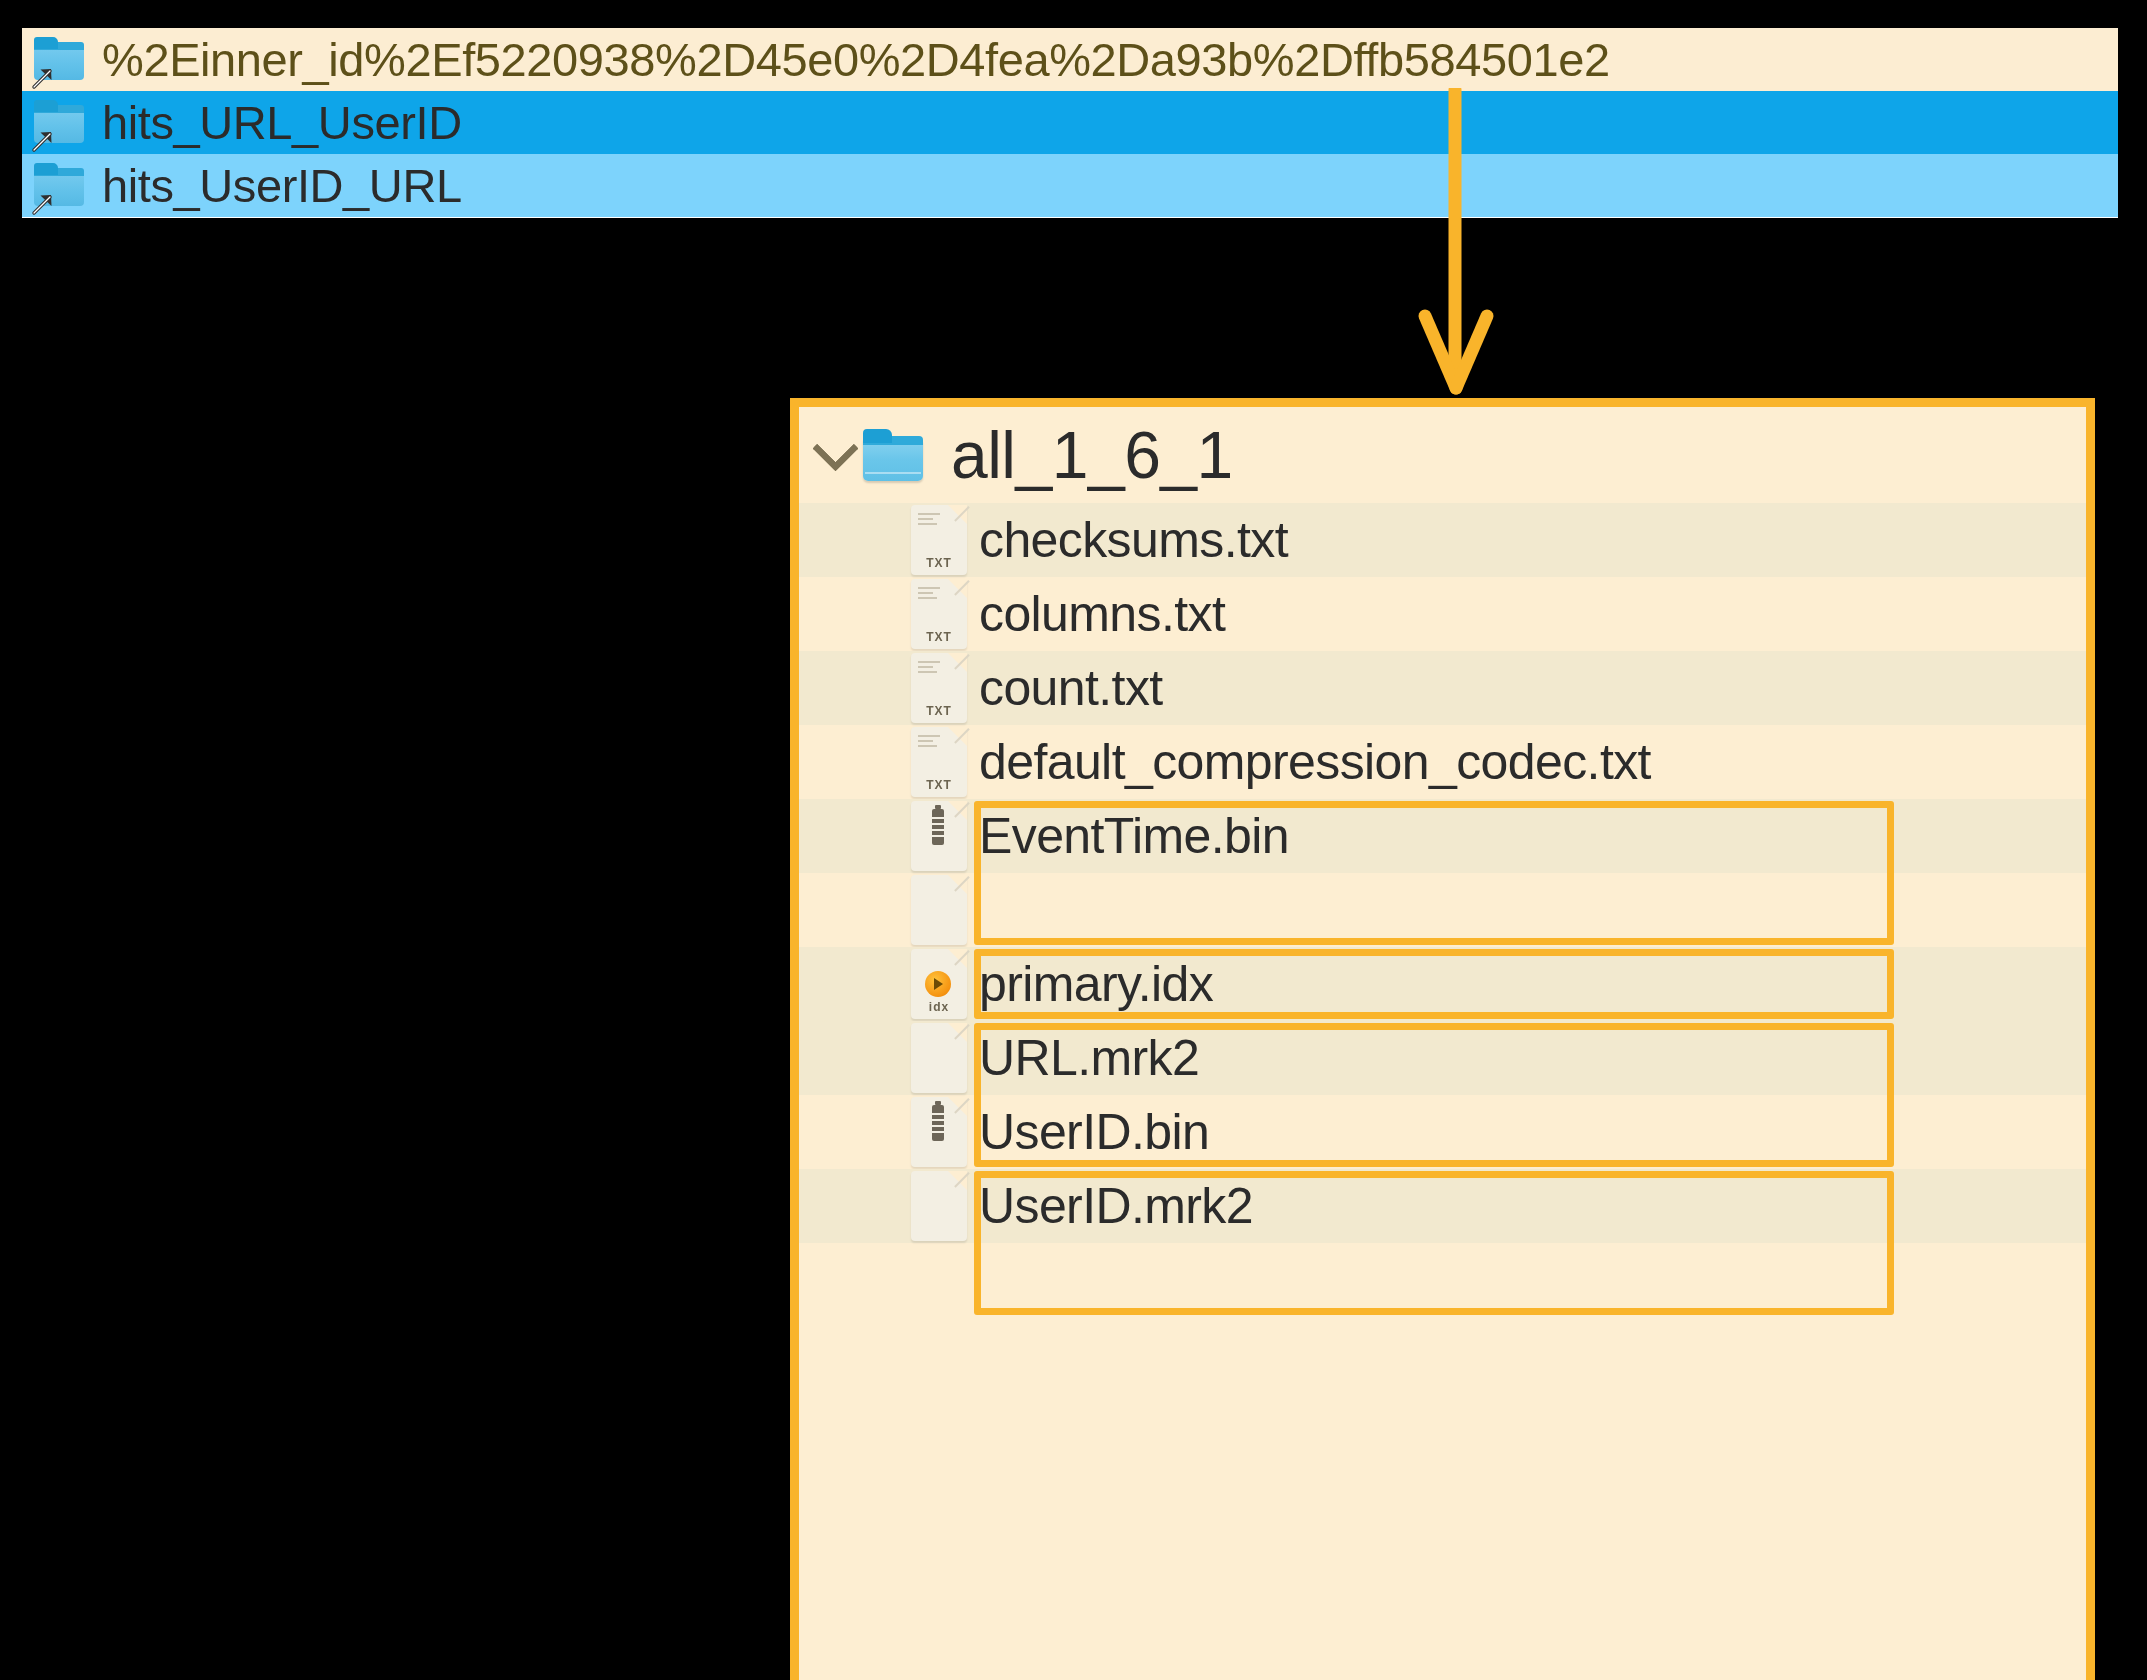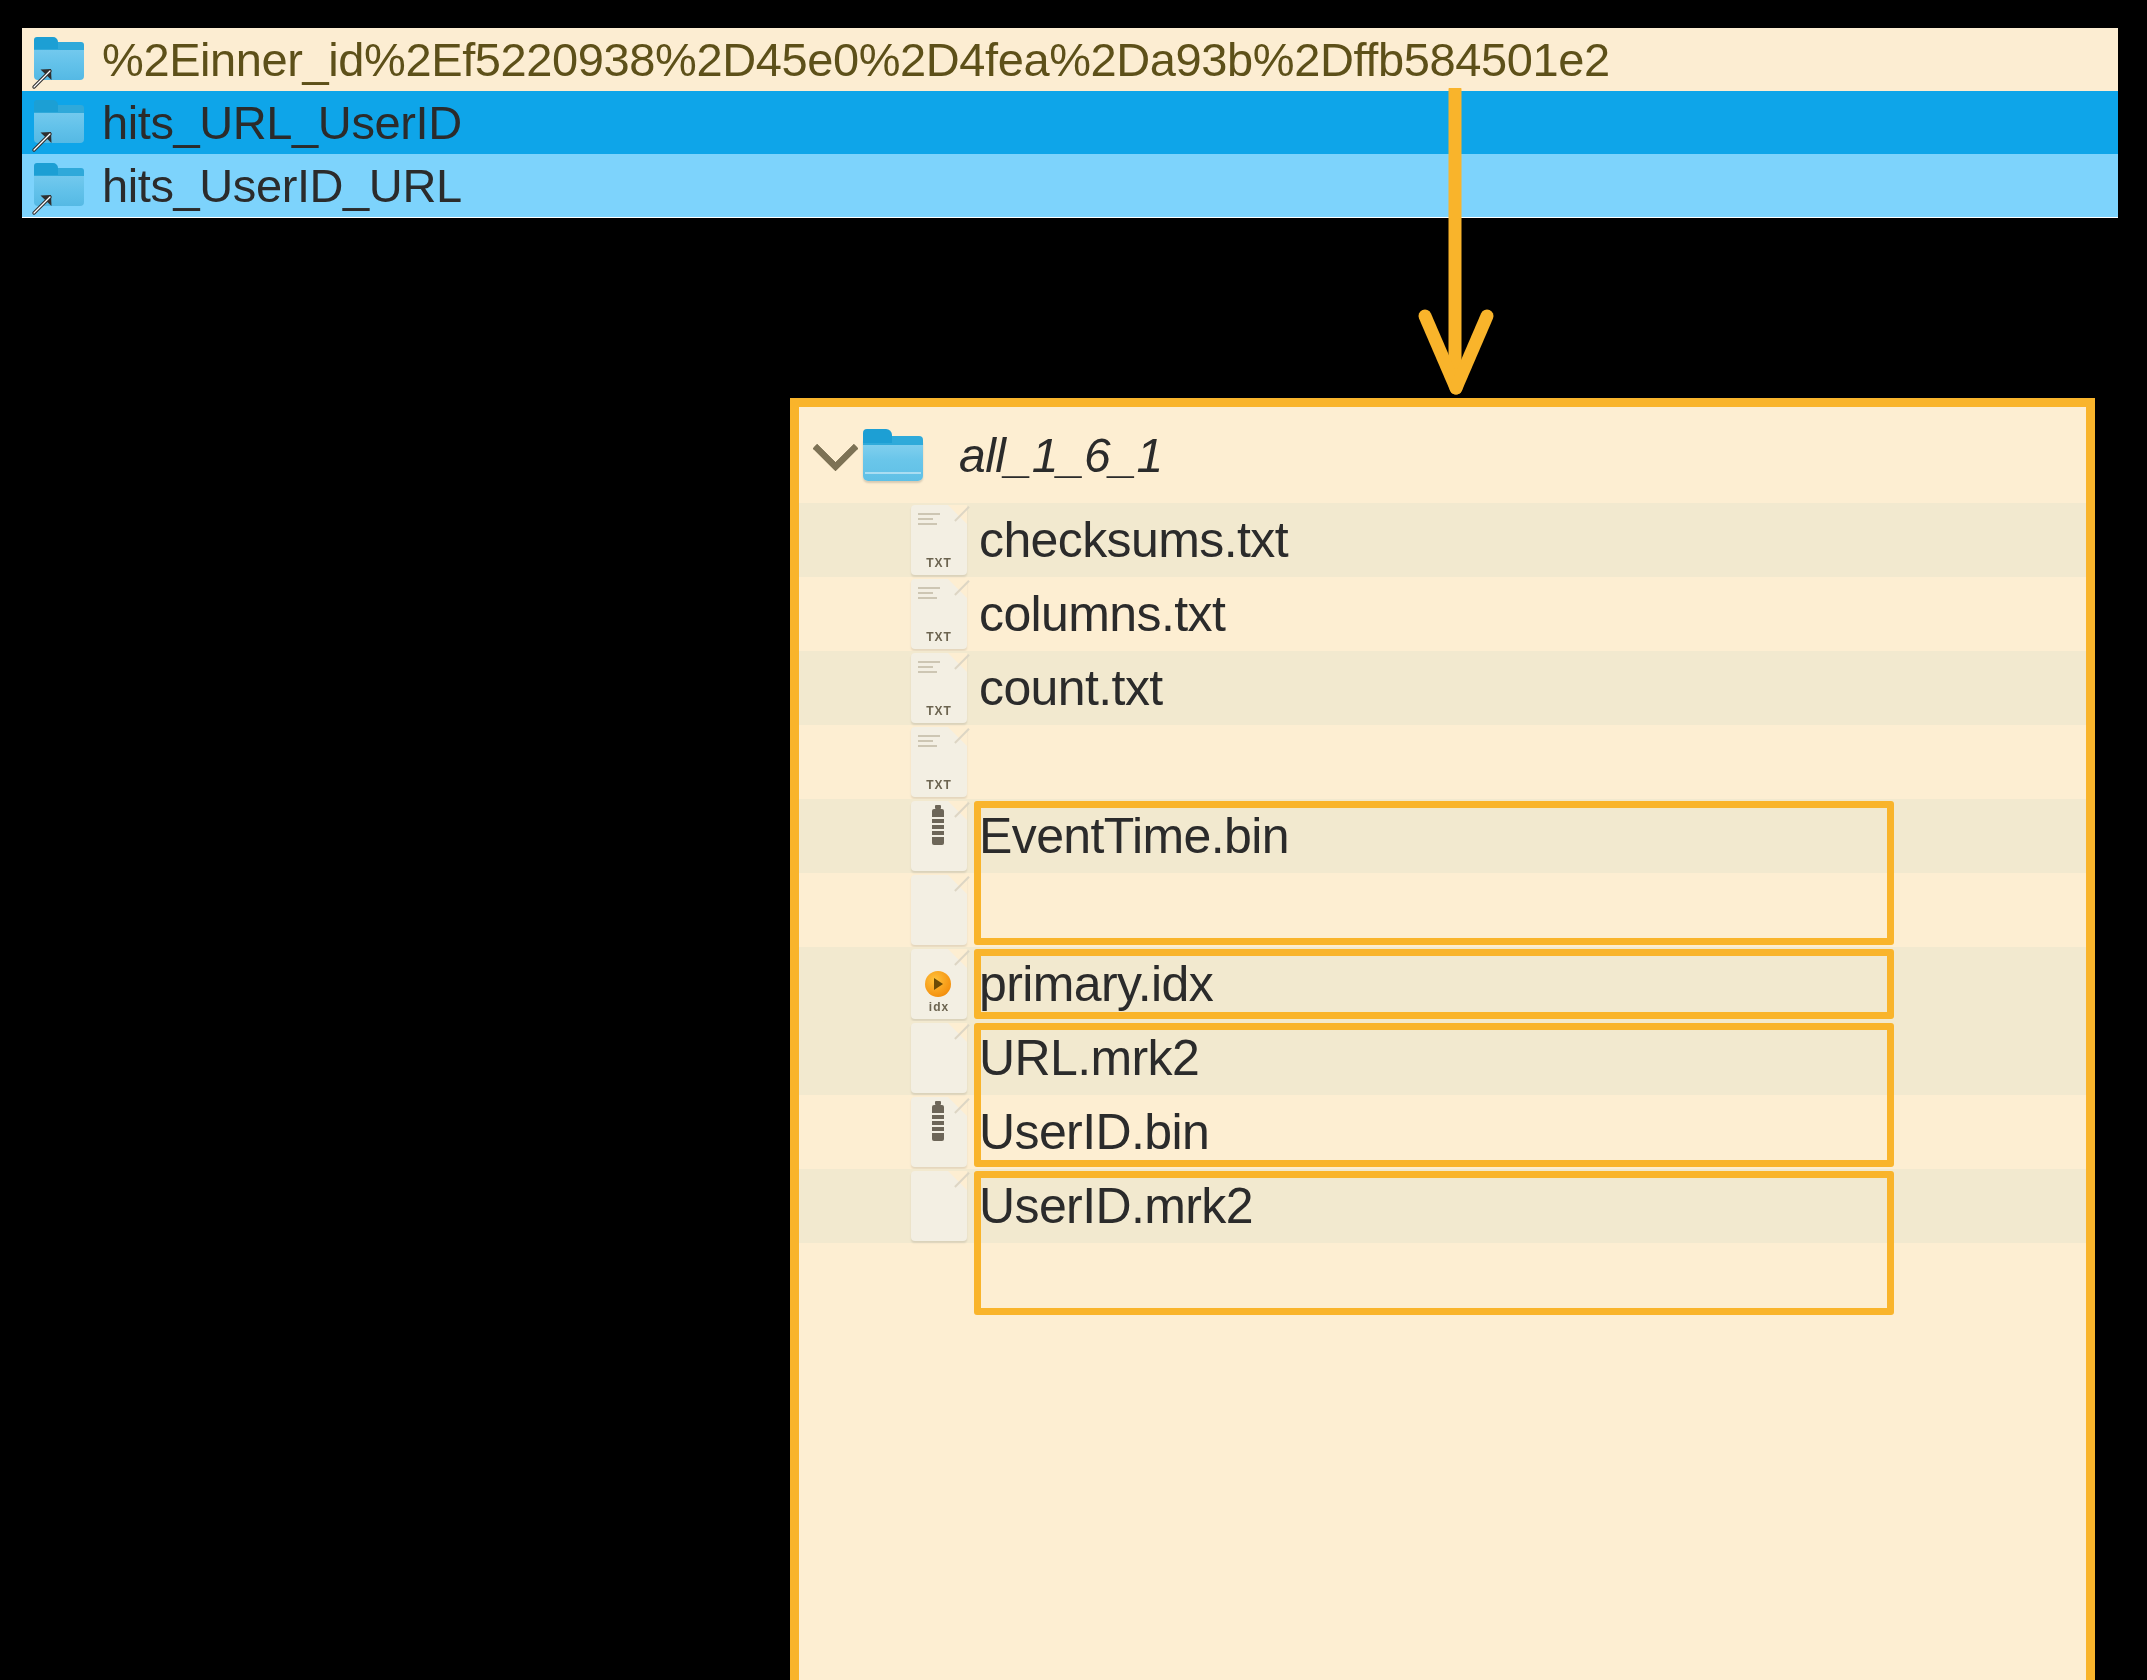--- a/index.html
+++ b/index.html
@@ -172,26 +172,25 @@
     background: #2faada;
   }
   .fldr-plain .sep {
     position: absolute;
     left: 4px; bottom: 9px;
     width: 56px; height: 2px;
     background: rgba(255,255,255,.45);
   }
 
   .folder-name {
-    font-size: 48px;
+    font-size: 66px;
     color: #2b2b2b;
     letter-spacing: -0.5px;
     white-space: nowrap;
-    margin-left: 20px;
-    font-style: italic;
+    margin-left: 12px;
   }
 
   
   .file-icon {
     position: relative;
     width: 56px; height: 70px;
     flex: 0 0 auto;
     margin-left: 112px;
     margin-right: 12px;
   }
@@ -422,20 +421,21 @@
             <span class="sheet"></span>
             <span class="lines">
               <i></i>
               <i></i>
               <i></i>
             </span>
             <span class="ext">TXT</span>
             <span class="fold"></span>
             <span class="foldline"></span>
           </span>
+          <span class="file-name">default_compression_codec.txt</span>
         </div>
         <div class="tree-row zebra">
           <span class="zebrabg"></span>
           <span class="file-icon">
             <span class="sheet"></span>
             <span class="chip">
               <i style="top:8px"></i>
               <i style="top:14px"></i>
               <i style="top:20px"></i>
               <i style="top:26px"></i>

